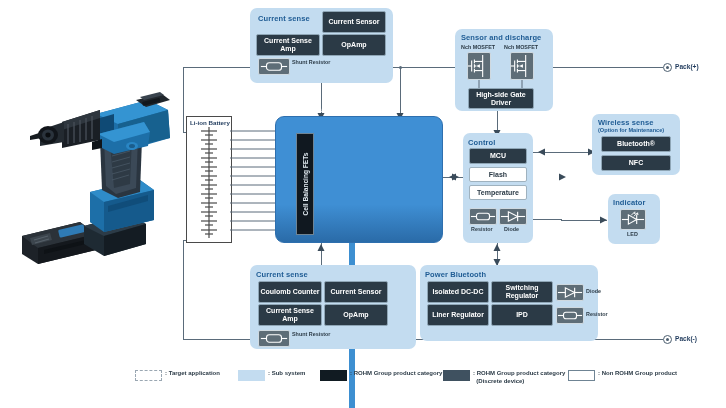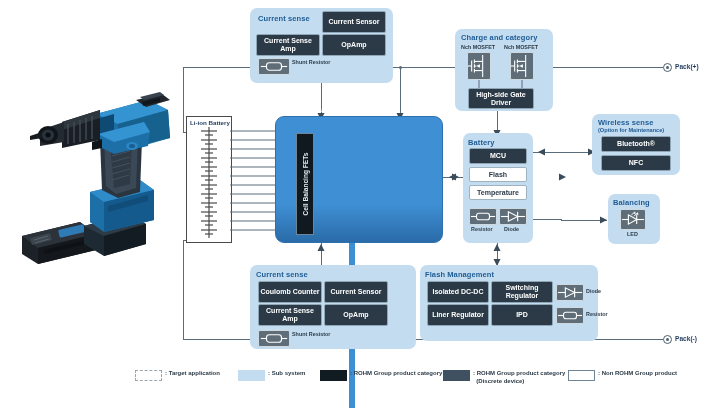--- a/index.html
+++ b/index.html
@@ -322,21 +322,21 @@
   <div class="disc" style="left:258px;top:58px;width:32px;height:17px;">
     <svg viewBox="0 0 32 17" width="32" height="17">
       <line x1="2" y1="8.5" x2="8" y2="8.5" stroke="#ffffff" stroke-width="1.2"></line>
       <rect x="8" y="4.5" width="16" height="8" rx="3" fill="none" stroke="#ffffff" stroke-width="1.2"></rect>
       <line x1="24" y1="8.5" x2="30" y2="8.5" stroke="#ffffff" stroke-width="1.2"></line>
     </svg>
   </div>
   <div class="disc-label" style="left:292px;top:59px;">Shunt Resistor</div>
 
   <div class="subsys abs" style="left:455px;top:29px;width:98px;height:82px;"></div>
-  <div class="subsys-title" style="left:461px;top:33px;">Charge and category</div>
+  <div class="subsys-title" style="left:461px;top:33px;">Sensor and discharge</div>
   <div class="disc-label" style="left:461px;top:44px;">Nch MOSFET</div>
   <div class="disc-label" style="left:504px;top:44px;">Nch MOSFET</div>
   <div class="disc" style="left:467px;top:52px;width:24px;height:28px;">
     <svg viewBox="0 0 24 28" width="24" height="28">
       <line x1="4" y1="8" x2="4" y2="20" stroke="#fff" stroke-width="1.2"></line>
       <line x1="7" y1="7" x2="7" y2="11" stroke="#fff" stroke-width="1.2"></line>
       <line x1="7" y1="12" x2="7" y2="16" stroke="#fff" stroke-width="1.2"></line>
       <line x1="7" y1="17" x2="7" y2="21" stroke="#fff" stroke-width="1.2"></line>
       <line x1="0" y1="14" x2="4" y2="14" stroke="#fff" stroke-width="1.2"></line>
       <line x1="7" y1="9" x2="16" y2="9" stroke="#fff" stroke-width="1.2"></line>
@@ -367,21 +367,21 @@
     <line x1="67" y1="28" x2="67" y2="36" stroke="#5a6b7a" stroke-width="1"></line>
   </svg>
 
   <div class="bms abs" style="left:275px;top:116px;width:168px;height:127px;"></div>
   <div class="bms-title" style="left:283px;top:105px;">Battery Management</div>
   <div class="cellbal" style="left:296px;top:133px;width:18px;height:102px;">
     <span>Cell Balancing FETs</span>
   </div>
 
   <div class="subsys abs" style="left:463px;top:133px;width:70px;height:110px;"></div>
-  <div class="subsys-title" style="left:468px;top:138px;">Battery</div>
+  <div class="subsys-title" style="left:468px;top:138px;">Control</div>
   <div class="chip" style="left:469px;top:148px;width:58px;height:16px;">MCU</div>
   <div class="chip white" style="left:469px;top:167px;width:58px;height:15px;">Flash</div>
   <div class="chip white" style="left:469px;top:185px;width:58px;height:15px;">Temperature</div>
   <div class="disc" style="left:469px;top:208px;width:28px;height:17px;">
     <svg viewBox="0 0 28 17" width="28" height="17">
       <line x1="1" y1="8.5" x2="7" y2="8.5" stroke="#fff" stroke-width="1.2"></line>
       <rect x="7" y="5" width="14" height="7" rx="2.5" fill="none" stroke="#fff" stroke-width="1.2"></rect>
       <line x1="21" y1="8.5" x2="27" y2="8.5" stroke="#fff" stroke-width="1.2"></line>
     </svg>
   </div>
@@ -396,21 +396,21 @@
   <div class="disc-label" style="left:471px;top:226px;">Resistor</div>
   <div class="disc-label" style="left:504px;top:226px;">Diode</div>
 
   <div class="subsys abs" style="left:592px;top:114px;width:88px;height:61px;"></div>
   <div class="subsys-title" style="left:598px;top:118px;">Wireless sense</div>
   <div class="subsys-sub" style="left:598px;top:127px;">(Option for Maintenance)</div>
   <div class="chip" style="left:601px;top:136px;width:70px;height:16px;">Bluetooth®</div>
   <div class="chip" style="left:601px;top:155px;width:70px;height:16px;">NFC</div>
 
   <div class="subsys abs" style="left:608px;top:194px;width:52px;height:50px;"></div>
-  <div class="subsys-title" style="left:613px;top:198px;">Balancing</div>
+  <div class="subsys-title" style="left:613px;top:198px;">Indicator</div>
   <div class="disc" style="left:620px;top:209px;width:26px;height:21px;">
     <svg viewBox="0 0 26 21" width="26" height="21">
       <line x1="1" y1="10.5" x2="8" y2="10.5" stroke="#fff" stroke-width="1.2"></line>
       <polygon points="8,5.5 8,15.5 17,10.5" fill="none" stroke="#fff" stroke-width="1.2"></polygon>
       <line x1="17" y1="5.5" x2="17" y2="15.5" stroke="#fff" stroke-width="1.2"></line>
       <line x1="17" y1="10.5" x2="25" y2="10.5" stroke="#fff" stroke-width="1.2"></line>
       <line x1="11" y1="6" x2="15" y2="2" stroke="#fff" stroke-width="1"></line>
       <line x1="14" y1="7" x2="18" y2="3" stroke="#fff" stroke-width="1"></line>
       <polygon points="15,2 13.5,4.6 16.2,4" fill="#fff"></polygon>
       <polygon points="18,3 16.5,5.6 19.2,5" fill="#fff"></polygon>
@@ -427,21 +427,21 @@
   <div class="disc" style="left:258px;top:330px;width:32px;height:17px;">
     <svg viewBox="0 0 32 17" width="32" height="17">
       <line x1="2" y1="8.5" x2="8" y2="8.5" stroke="#ffffff" stroke-width="1.2"></line>
       <rect x="8" y="4.5" width="16" height="8" rx="3" fill="none" stroke="#ffffff" stroke-width="1.2"></rect>
       <line x1="24" y1="8.5" x2="30" y2="8.5" stroke="#ffffff" stroke-width="1.2"></line>
     </svg>
   </div>
   <div class="disc-label" style="left:292px;top:331px;">Shunt Resistor</div>
 
   <div class="subsys abs" style="left:420px;top:265px;width:178px;height:76px;"></div>
-  <div class="subsys-title" style="left:425px;top:270px;">Flash Management</div>
+  <div class="subsys-title" style="left:425px;top:270px;">Power Bluetooth</div>
   <div class="chip" style="left:427px;top:281px;width:62px;height:22px;">Isolated DC-DC</div>
   <div class="chip" style="left:491px;top:281px;width:62px;height:22px;">Switching Regulator</div>
   <div class="chip" style="left:427px;top:304px;width:62px;height:22px;">Liner Regulator</div>
   <div class="chip" style="left:491px;top:304px;width:62px;height:22px;">IPD</div>
   <div class="disc" style="left:556px;top:284px;width:28px;height:17px;">
     <svg viewBox="0 0 28 17" width="28" height="17">
       <line x1="1" y1="8.5" x2="9" y2="8.5" stroke="#fff" stroke-width="1.2"></line>
       <polygon points="9,3.5 9,13.5 19,8.5" fill="none" stroke="#fff" stroke-width="1.2"></polygon>
       <line x1="19" y1="3.5" x2="19" y2="13.5" stroke="#fff" stroke-width="1.2"></line>
       <line x1="19" y1="8.5" x2="27" y2="8.5" stroke="#fff" stroke-width="1.2"></line>

